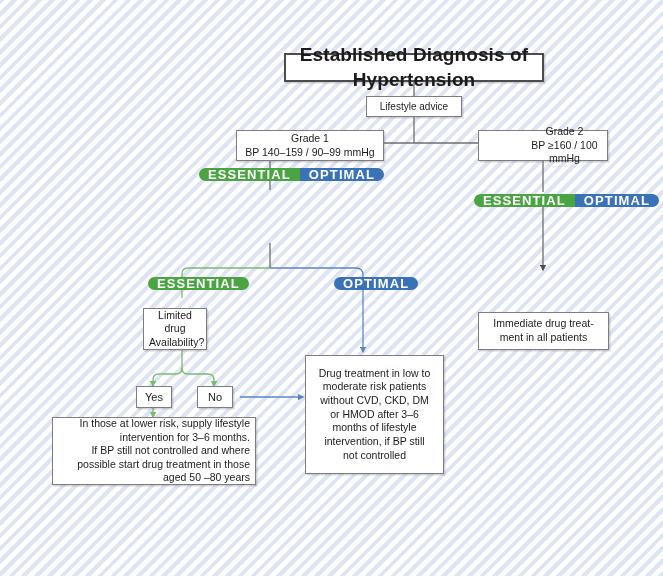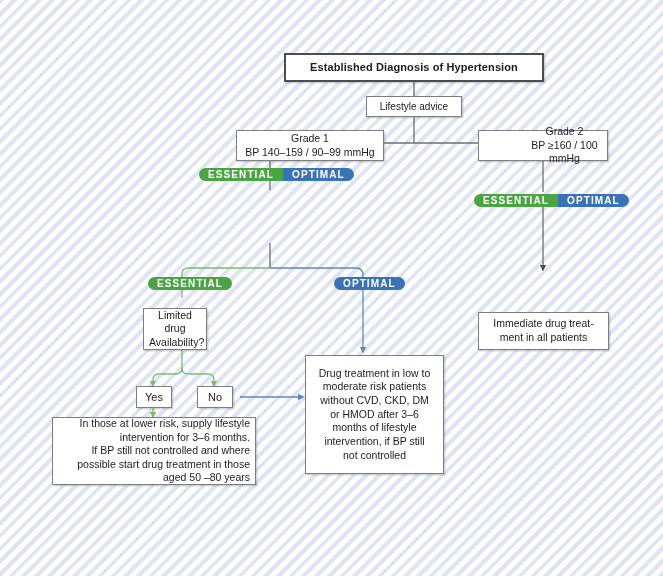--- a/index.html
+++ b/index.html
@@ -48,39 +48,39 @@
     text-align: center;
     line-height: 1.30;
     font-size: 10.5px;
     padding: 3px 5px;
   }
   .node .inner {
     width: 100%;
     white-space: pre-line;
   }
   .node.title {
-    font-size: 11px;
+    font-size: 19px;
     font-weight: bold;
     border: 2px solid #4c4c4c;
     letter-spacing: 0.1px;
     align-items: center;
   }
   .node.small {
     font-size: 10px;
     text-align: center;
   }
   .node.grade .inner { white-space: pre-line; }
   .node.yesno { font-size: 11px; }
 
   .badgepair {
     position: absolute;
     display: flex;
     height: 13px;
     align-items: stretch;
-    font-size: 10px;
+    font-size: 13px;
     font-weight: bold;
     letter-spacing: 1.1px;
     color: #ffffff;
     z-index: 5;
   }
   .badge {
     display: flex;
     align-items: center;
     justify-content: center;
     padding: 0 9px;

